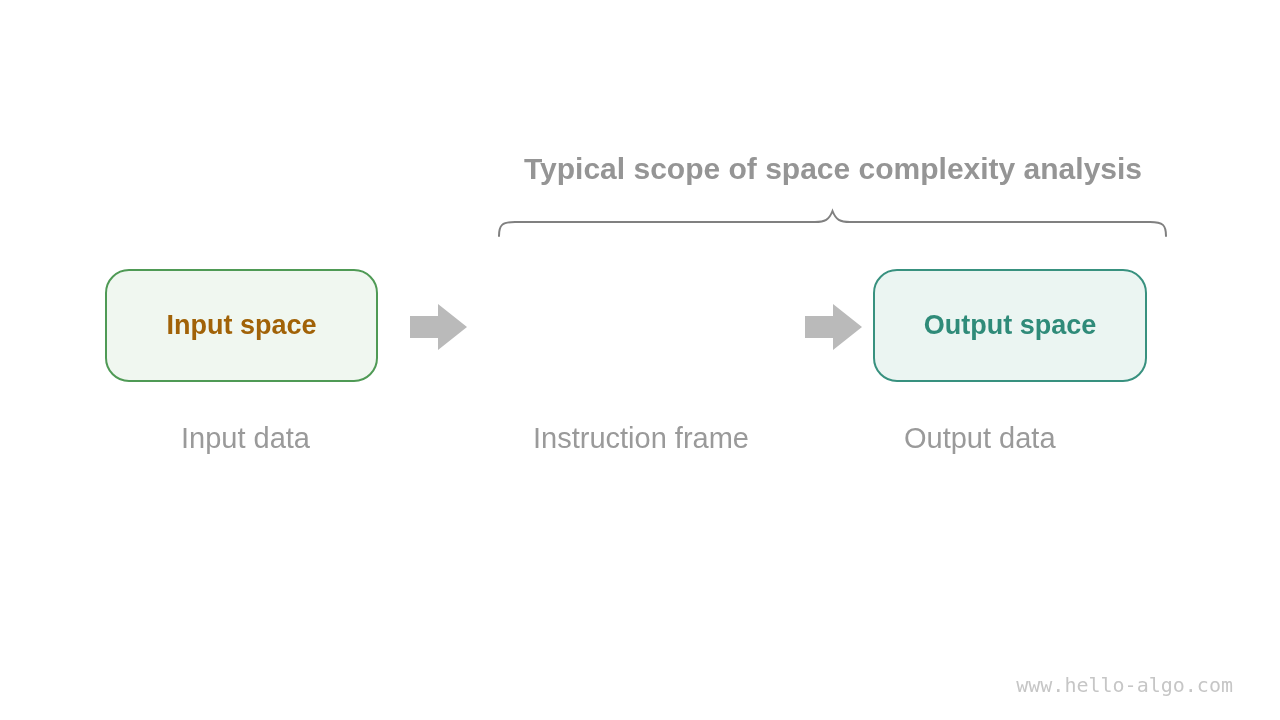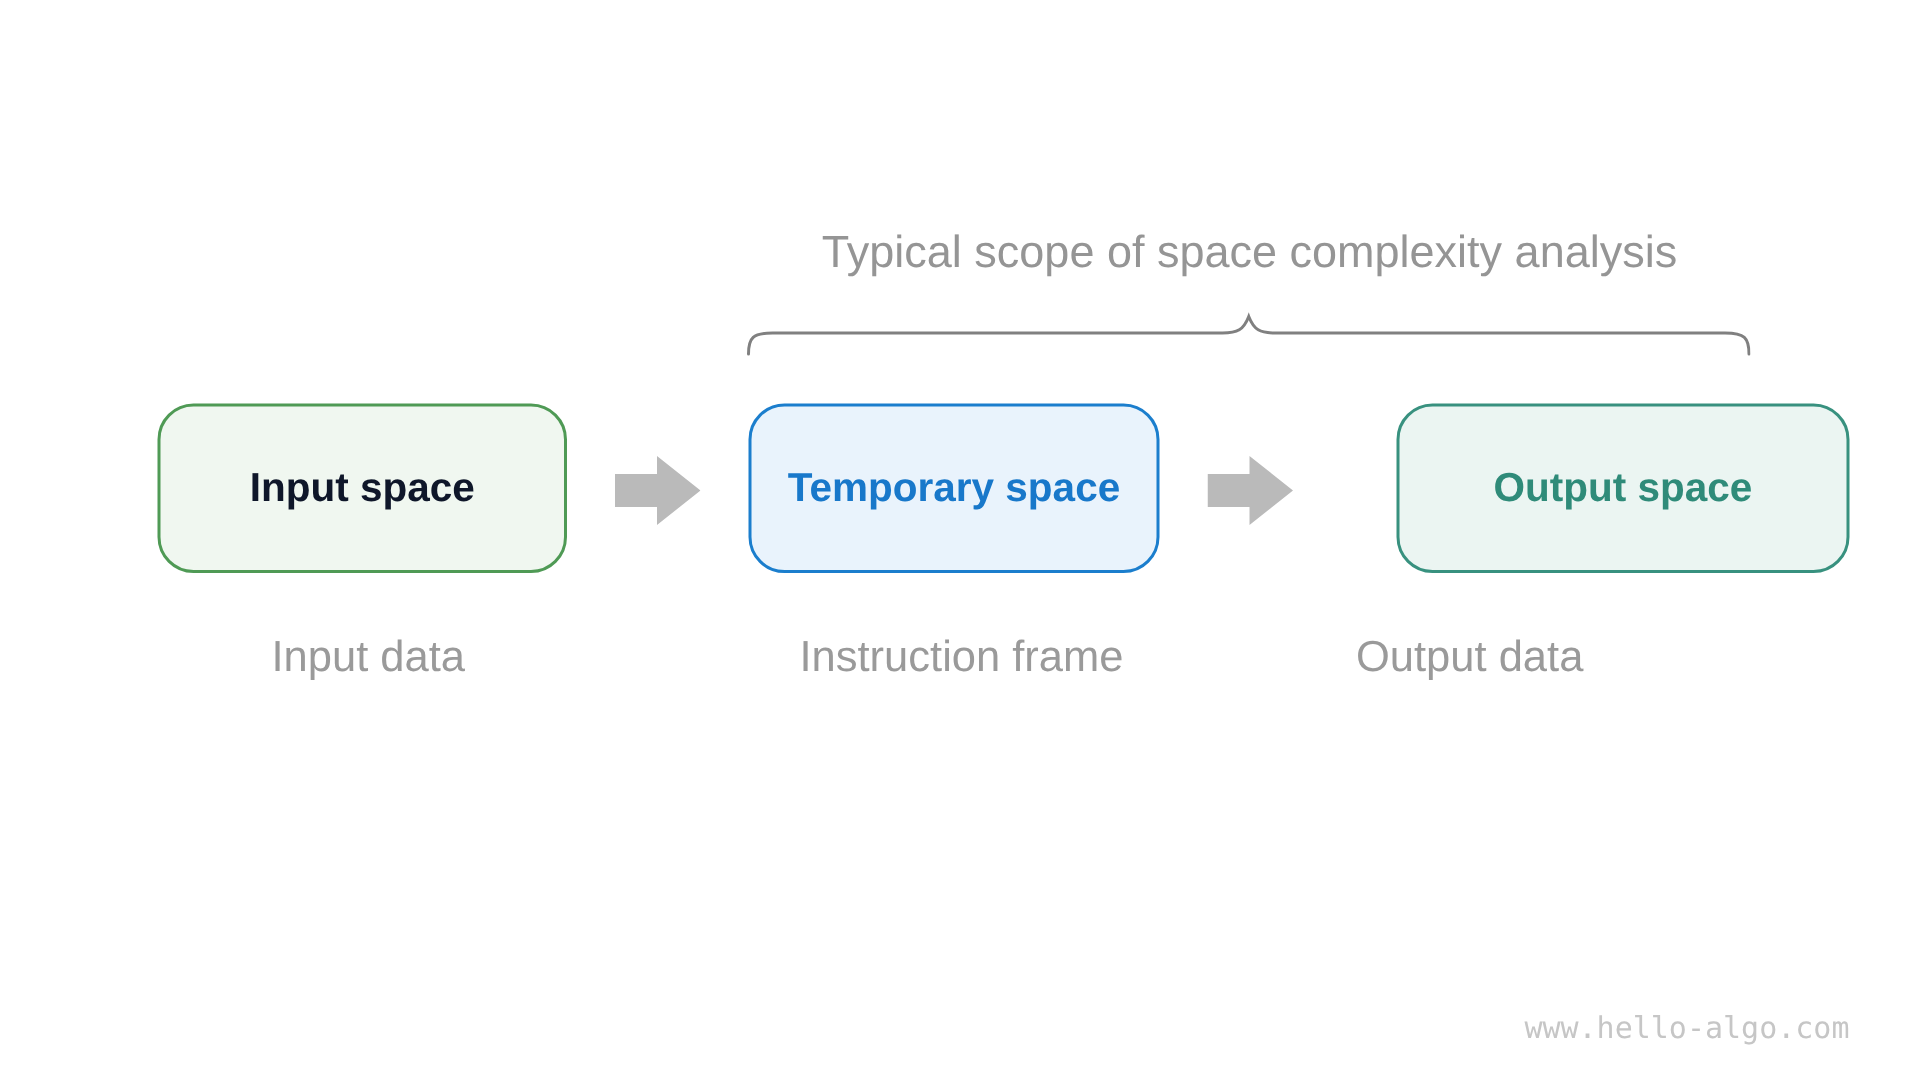--- a/index.html
+++ b/index.html
@@ -18,20 +18,21 @@
   .title {
     position: absolute;
     left: 499px;
     top: 150px;
     width: 668px;
     text-align: center;
     font-size: 30px;
     line-height: 38px;
     color: var(--title-text, #959595);
     white-space: nowrap;
+    font-weight: bold;
   }
   .brace {
     position: absolute;
     left: 498px;
     top: 208px;
   }
   .brace path {
     stroke: var(--brace, #808080);
     stroke-width: 2;
     fill: none;
@@ -46,21 +47,21 @@
     box-sizing: border-box;
     display: flex;
     align-items: center;
     justify-content: center;
     font-size: 27px;
     font-weight: bold;
     white-space: nowrap;
   }
   .box-input  { left: 105px;  width: 273px; }
   .box-temp   { left: 499px;  width: 274px; }
-  .box-output { left: 931px;  width: 302px; }
+  .box-output { left: 873px;  width: 274px; }
   .arrow {
     position: absolute;
     top: 304px;
   }
   .arrow polygon { fill: var(--arrow, #bababa); }
   .arrow-1 { left: 410px; }
   .arrow-2 { left: 805px; }
   .notes {
     position: absolute;
     top: 414px;
@@ -89,31 +90,28 @@
 <body>
 
 <div class="stage">
 
   <div class="title">Typical scope of space complexity analysis</div>
 
   <svg class="brace" width="669" height="30" viewBox="0 0 669 30">
     <path d="M 1 28 C 1 17 4 14 17 14 L 317 14 C 327 14 331 12 334.5 3 C 338 12 342 14 352 14 L 652 14 C 665 14 668 17 668 28"></path>
   </svg>
 
-  <div class="box box-input" style="border-color: rgb(79, 154, 85); background: rgb(240, 247, 240); color: #0f172a;">
+  <div class="box box-input" style="border-color: rgb(79, 154, 85); background: rgb(240, 247, 240); color: #a16207;">
     <span>Input space</span>
   </div>
 
   <svg class="arrow arrow-1" width="57" height="46" viewBox="0 0 57 46">
     <polygon points="0,12 28,12 28,0 57,23 28,46 28,34 0,34"></polygon>
   </svg>
 
-  <div class="box box-temp" style="border-color: rgb(27, 126, 205); background: rgb(233, 243, 252); color: rgb(24, 120, 202);">
-    <span>Temporary space</span>
-  </div>
 
   <svg class="arrow arrow-2" width="57" height="46" viewBox="0 0 57 46">
     <polygon points="0,12 28,12 28,0 57,23 28,46 28,34 0,34"></polygon>
   </svg>
 
   <div class="box box-output" style="border-color: rgb(56, 145, 127); background: rgb(235, 245, 242); color: rgb(47, 139, 121);">
     <span>Output space</span>
   </div>
 
   <ul class="notes notes-input">

